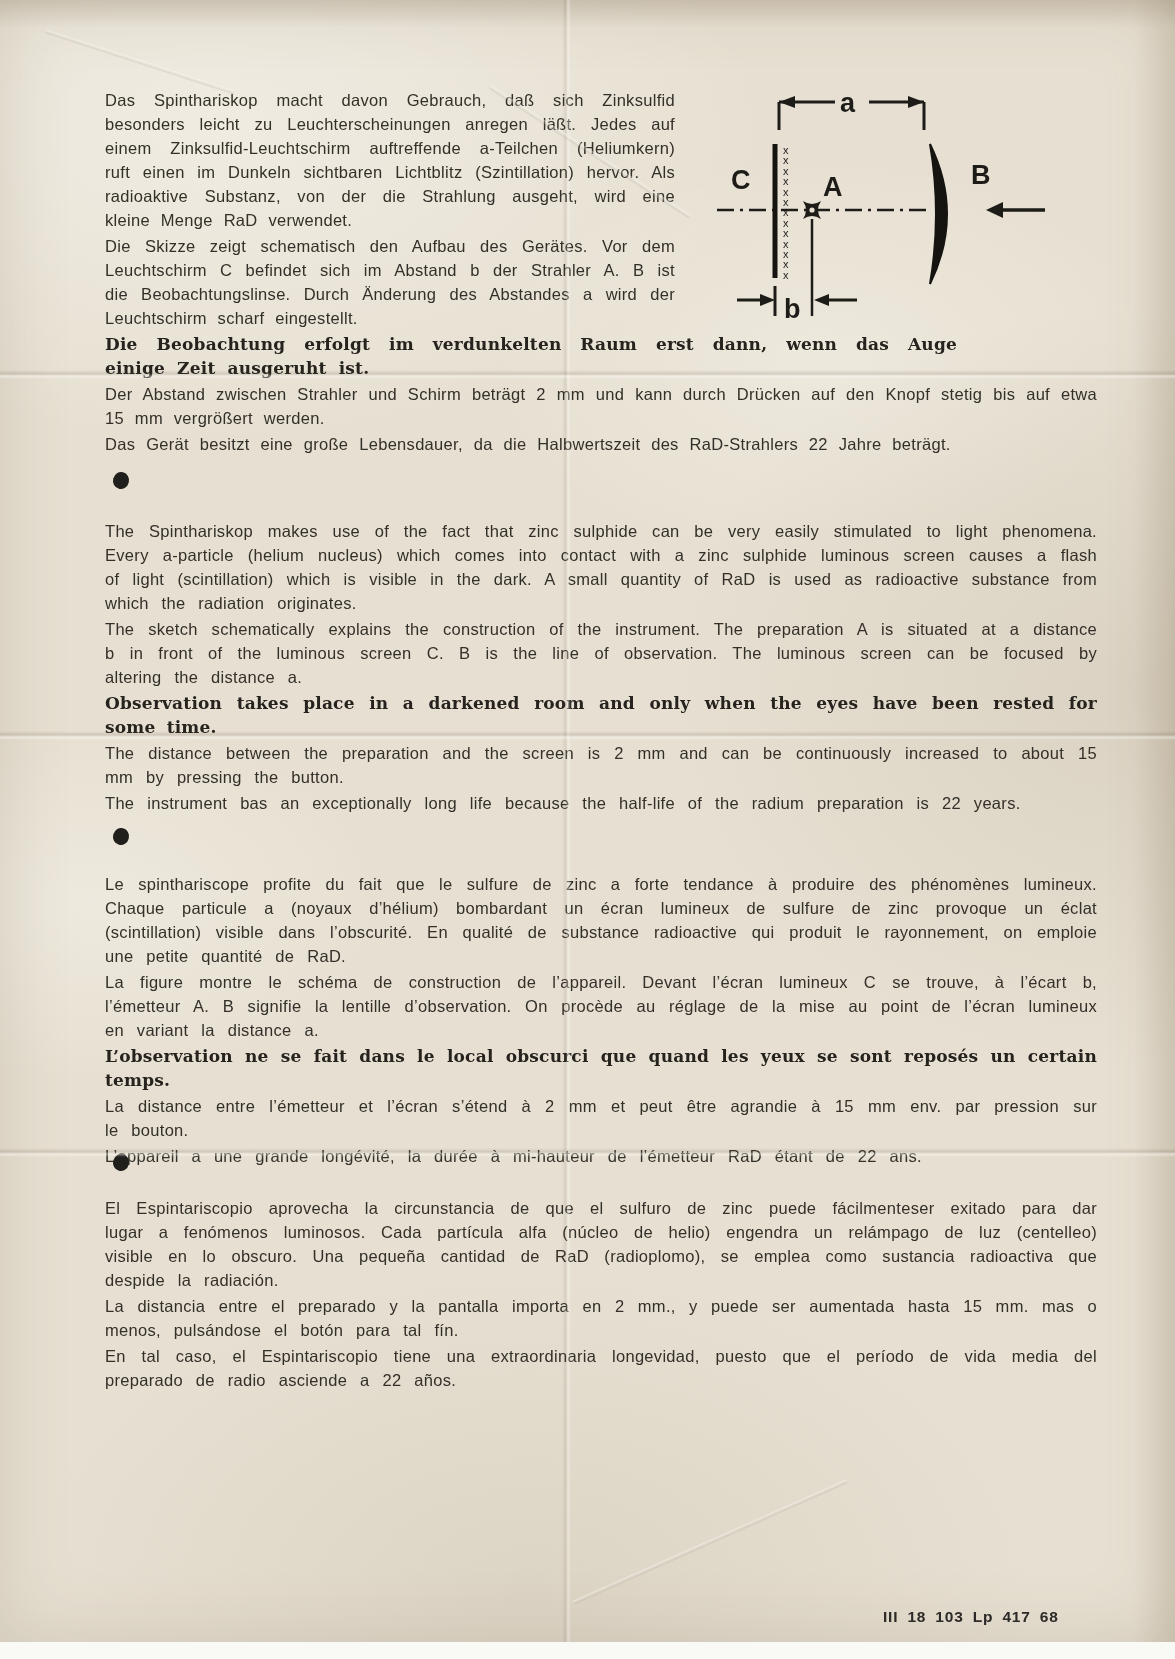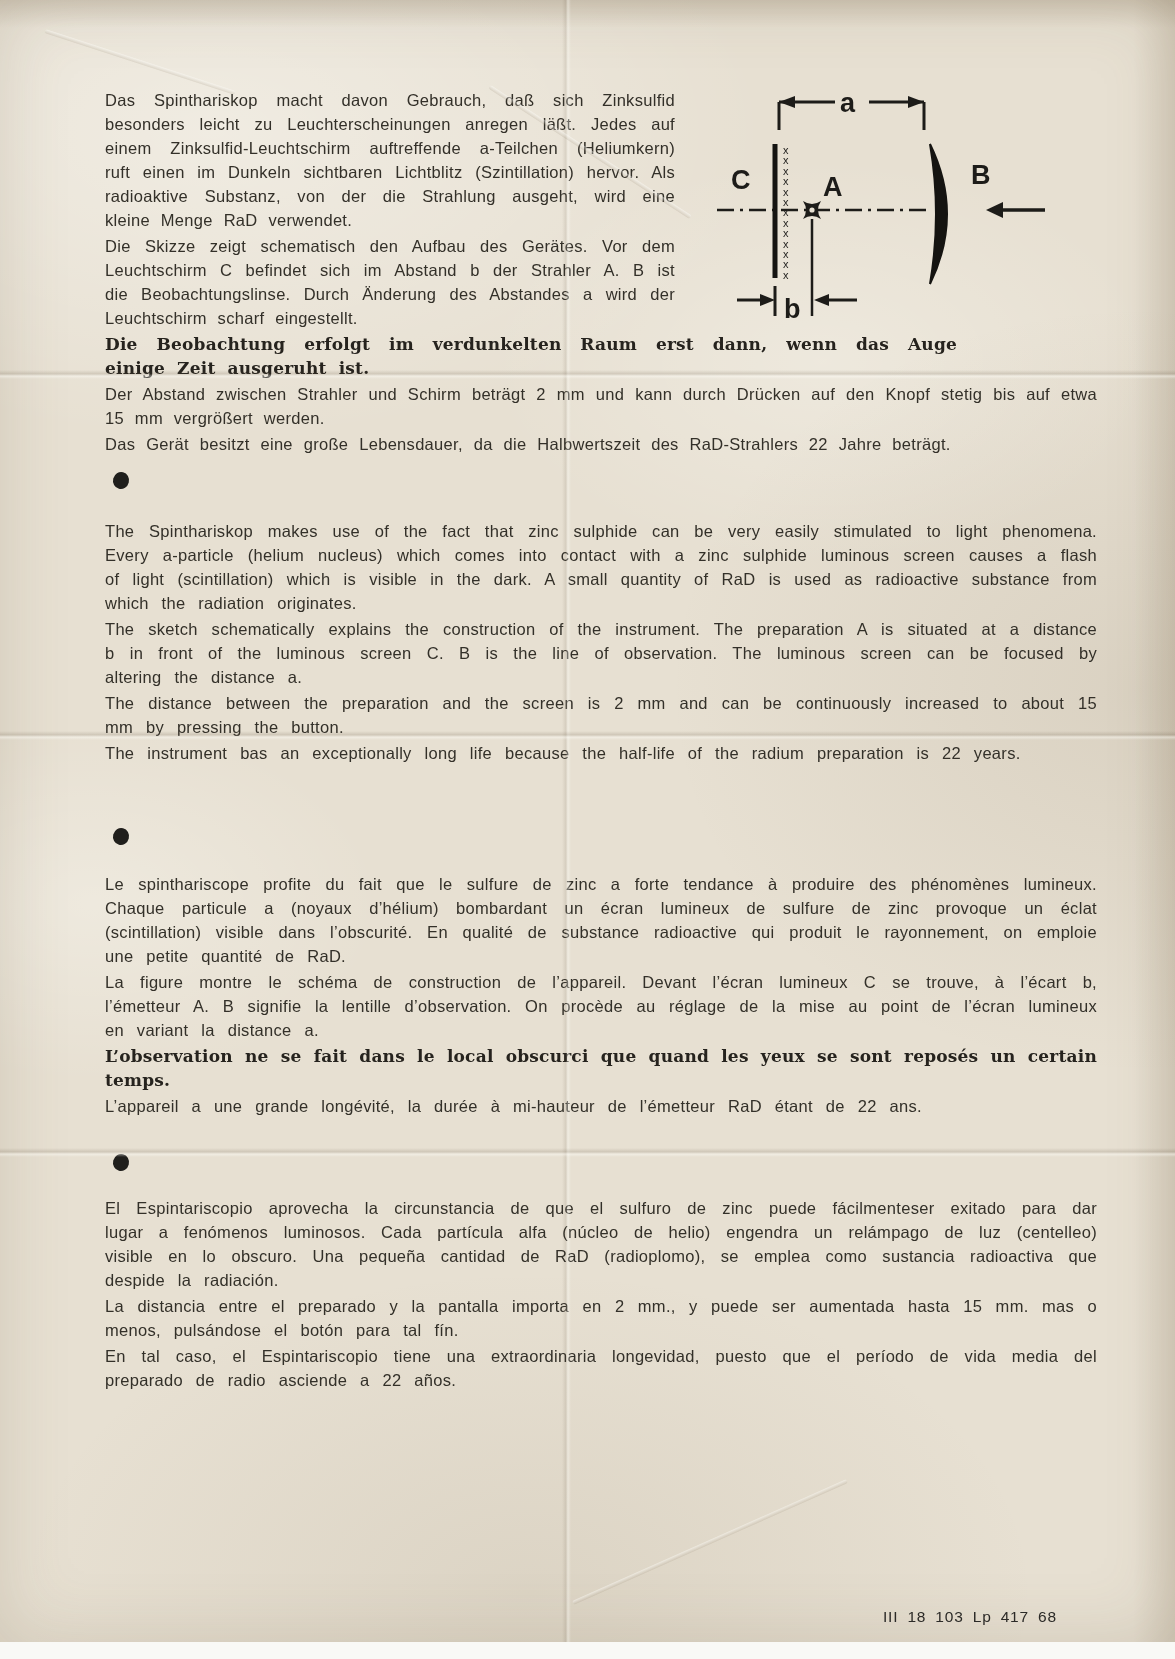--- a/index.html
+++ b/index.html
@@ -32,21 +32,21 @@
   .sec p.em{font-family:"DejaVu Serif",serif;font-weight:bold;
     font-size:17px;letter-spacing:.2px;word-spacing:5px;color:#26231e;}
   #sec-german p{word-spacing:6px;}
   #sec-german p.em{max-width:852px;}
 
   .diagram-float{float:right;width:400px;height:232px;margin:0 0 8px 22px;}
   .bullet{position:absolute;left:113px;width:16px;height:17px;background:#201f1c;
     border-radius:50%;transform:rotate(14deg);}
 
   .footer-code{position:absolute;top:1608px;left:883px;font-size:15.5px;
-    font-weight:normal;letter-spacing:.8px;word-spacing:4px;color:#2b2a27;}
+    font-weight:bold;letter-spacing:.8px;word-spacing:4px;color:#2b2a27;}
 
   .scan-strip{position:absolute;left:0;top:1642px;width:1175px;height:17px;background:#f9f9f6;}
 
   svg text{fill:#1d1c19;font-family:"Liberation Sans",sans-serif;font-weight:bold;}
   svg .lbl{font-size:27px;}
   svg .hatch{font-size:11px;font-weight:normal;fill:#242320;}
 </style>
 </head>
 <body>
 
@@ -102,30 +102,32 @@
     <p class="em">Die Beobachtung erfolgt im verdunkelten Raum erst dann, wenn das Auge einige Zeit ausgeruht ist.</p>
     <p>Der Abstand zwischen Strahler und Schirm beträgt 2 mm und kann durch Drücken auf den Knopf stetig bis auf etwa 15 mm vergrößert werden.</p>
     <p>Das Gerät besitzt eine große Lebensdauer, da die Halbwertszeit des RaD-Strahlers 22 Jahre beträgt.</p>
   </div>
 
   <div class="bullet" style="top:472px;"></div>
 
   <div class="sec" id="sec-english" style="top:519px;">
     <p>The Spinthariskop makes use of the fact that zinc sulphide can be very easily stimulated to light phenomena. Every a-particle (helium nucleus) which comes into contact with a zinc sulphide luminous screen causes a flash of light (scintillation) which is visible in the dark. A small quantity of RaD is used as radioactive substance from which the radiation originates.</p>
     <p>The sketch schematically explains the construction of the instrument. The preparation A is situated at a distance b in front of the luminous screen C. B is the line of observation. The luminous screen can be focused by altering the distance a.</p>
+    <p class="em">Observation takes place in a darkened room and only when the eyes have been rested for some time.</p>
     <p>The distance between the preparation and the screen is 2 mm and can be continuously increased to about 15 mm by pressing the button.</p>
     <p>The instrument bas an exceptionally long life because the half-life of the radium preparation is 22 years.</p>
   </div>
 
   <div class="bullet" style="top:828px;"></div>
 
   <div class="sec" id="sec-french" style="top:872px;">
     <p>Le spinthariscope profite du fait que le sulfure de zinc a forte tendance à produire des phénomènes lumineux. Chaque particule a (noyaux d’hélium) bombardant un écran lumineux de sulfure de zinc provoque un éclat (scintillation) visible dans l’obscurité. En qualité de substance radioactive qui produit le rayonnement, on emploie une petite quantité de RaD.</p>
     <p>La figure montre le schéma de construction de l’appareil. Devant l’écran lumineux C se trouve, à l’écart b, l’émetteur A. B signifie la lentille d’observation. On procède au réglage de la mise au point de l’écran lumineux en variant la distance a.</p>
     <p class="em">L’observation ne se fait dans le local obscurci que quand les yeux se sont reposés un certain temps.</p>
+    <p>La distance entre l’émetteur et l’écran s’étend à 2 mm et peut être agrandie à 15 mm env. par pression sur le bouton.</p>
     <p>L’appareil a une grande longévité, la durée à mi-hauteur de l’émetteur RaD étant de 22 ans.</p>
   </div>
 
   <div class="bullet" style="top:1154px;"></div>
 
   <div class="sec" id="sec-spanish" style="top:1196px;">
     <p>El Espintariscopio aprovecha la circunstancia de que el sulfuro de zinc puede fácilmenteser exitado para dar lugar a fenómenos luminosos. Cada partícula alfa (núcleo de helio) engendra un relámpago de luz (centelleo) visible en lo obscuro. Una pequeña cantidad de RaD (radioplomo), se emplea como sustancia radioactiva que despide la radiación.</p>
     <p>La distancia entre el preparado y la pantalla importa en 2 mm., y puede ser aumentada hasta 15 mm. mas o menos, pulsándose el botón para tal fín.</p>
     <p>En tal caso, el Espintariscopio tiene una extraordinaria longevidad, puesto que el período de vida media del preparado de radio asciende a 22 años.</p>
   </div>

